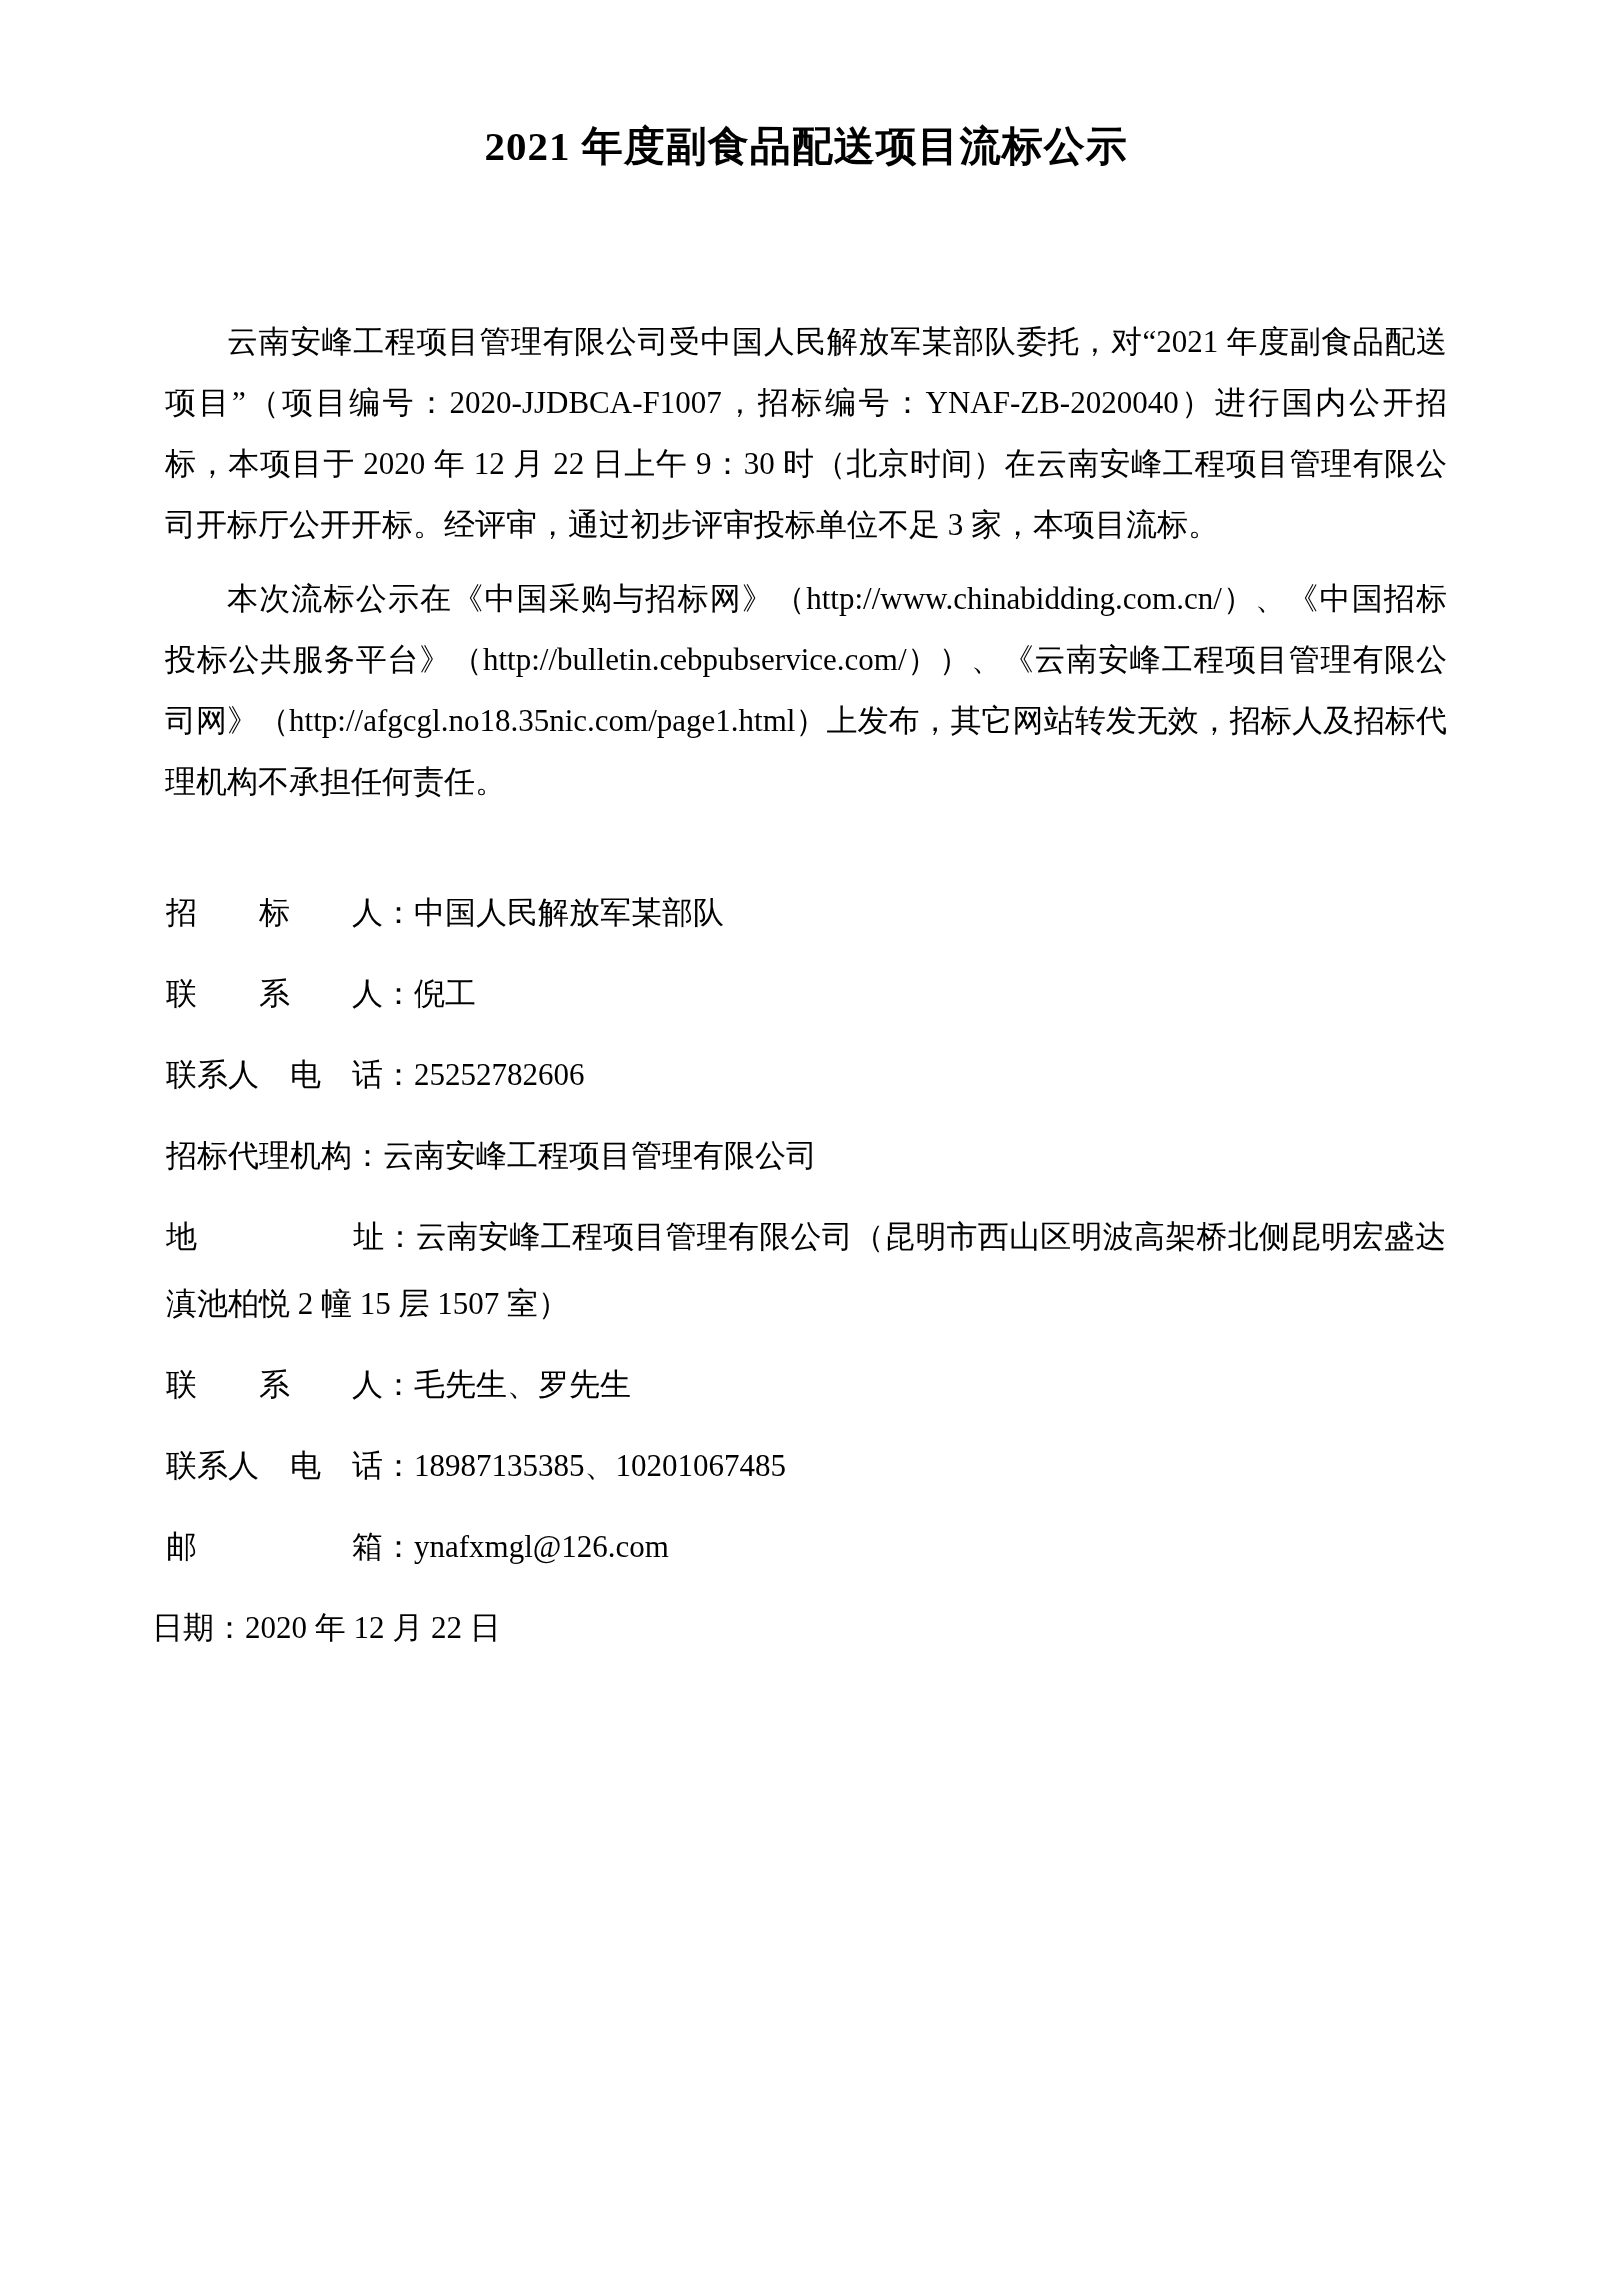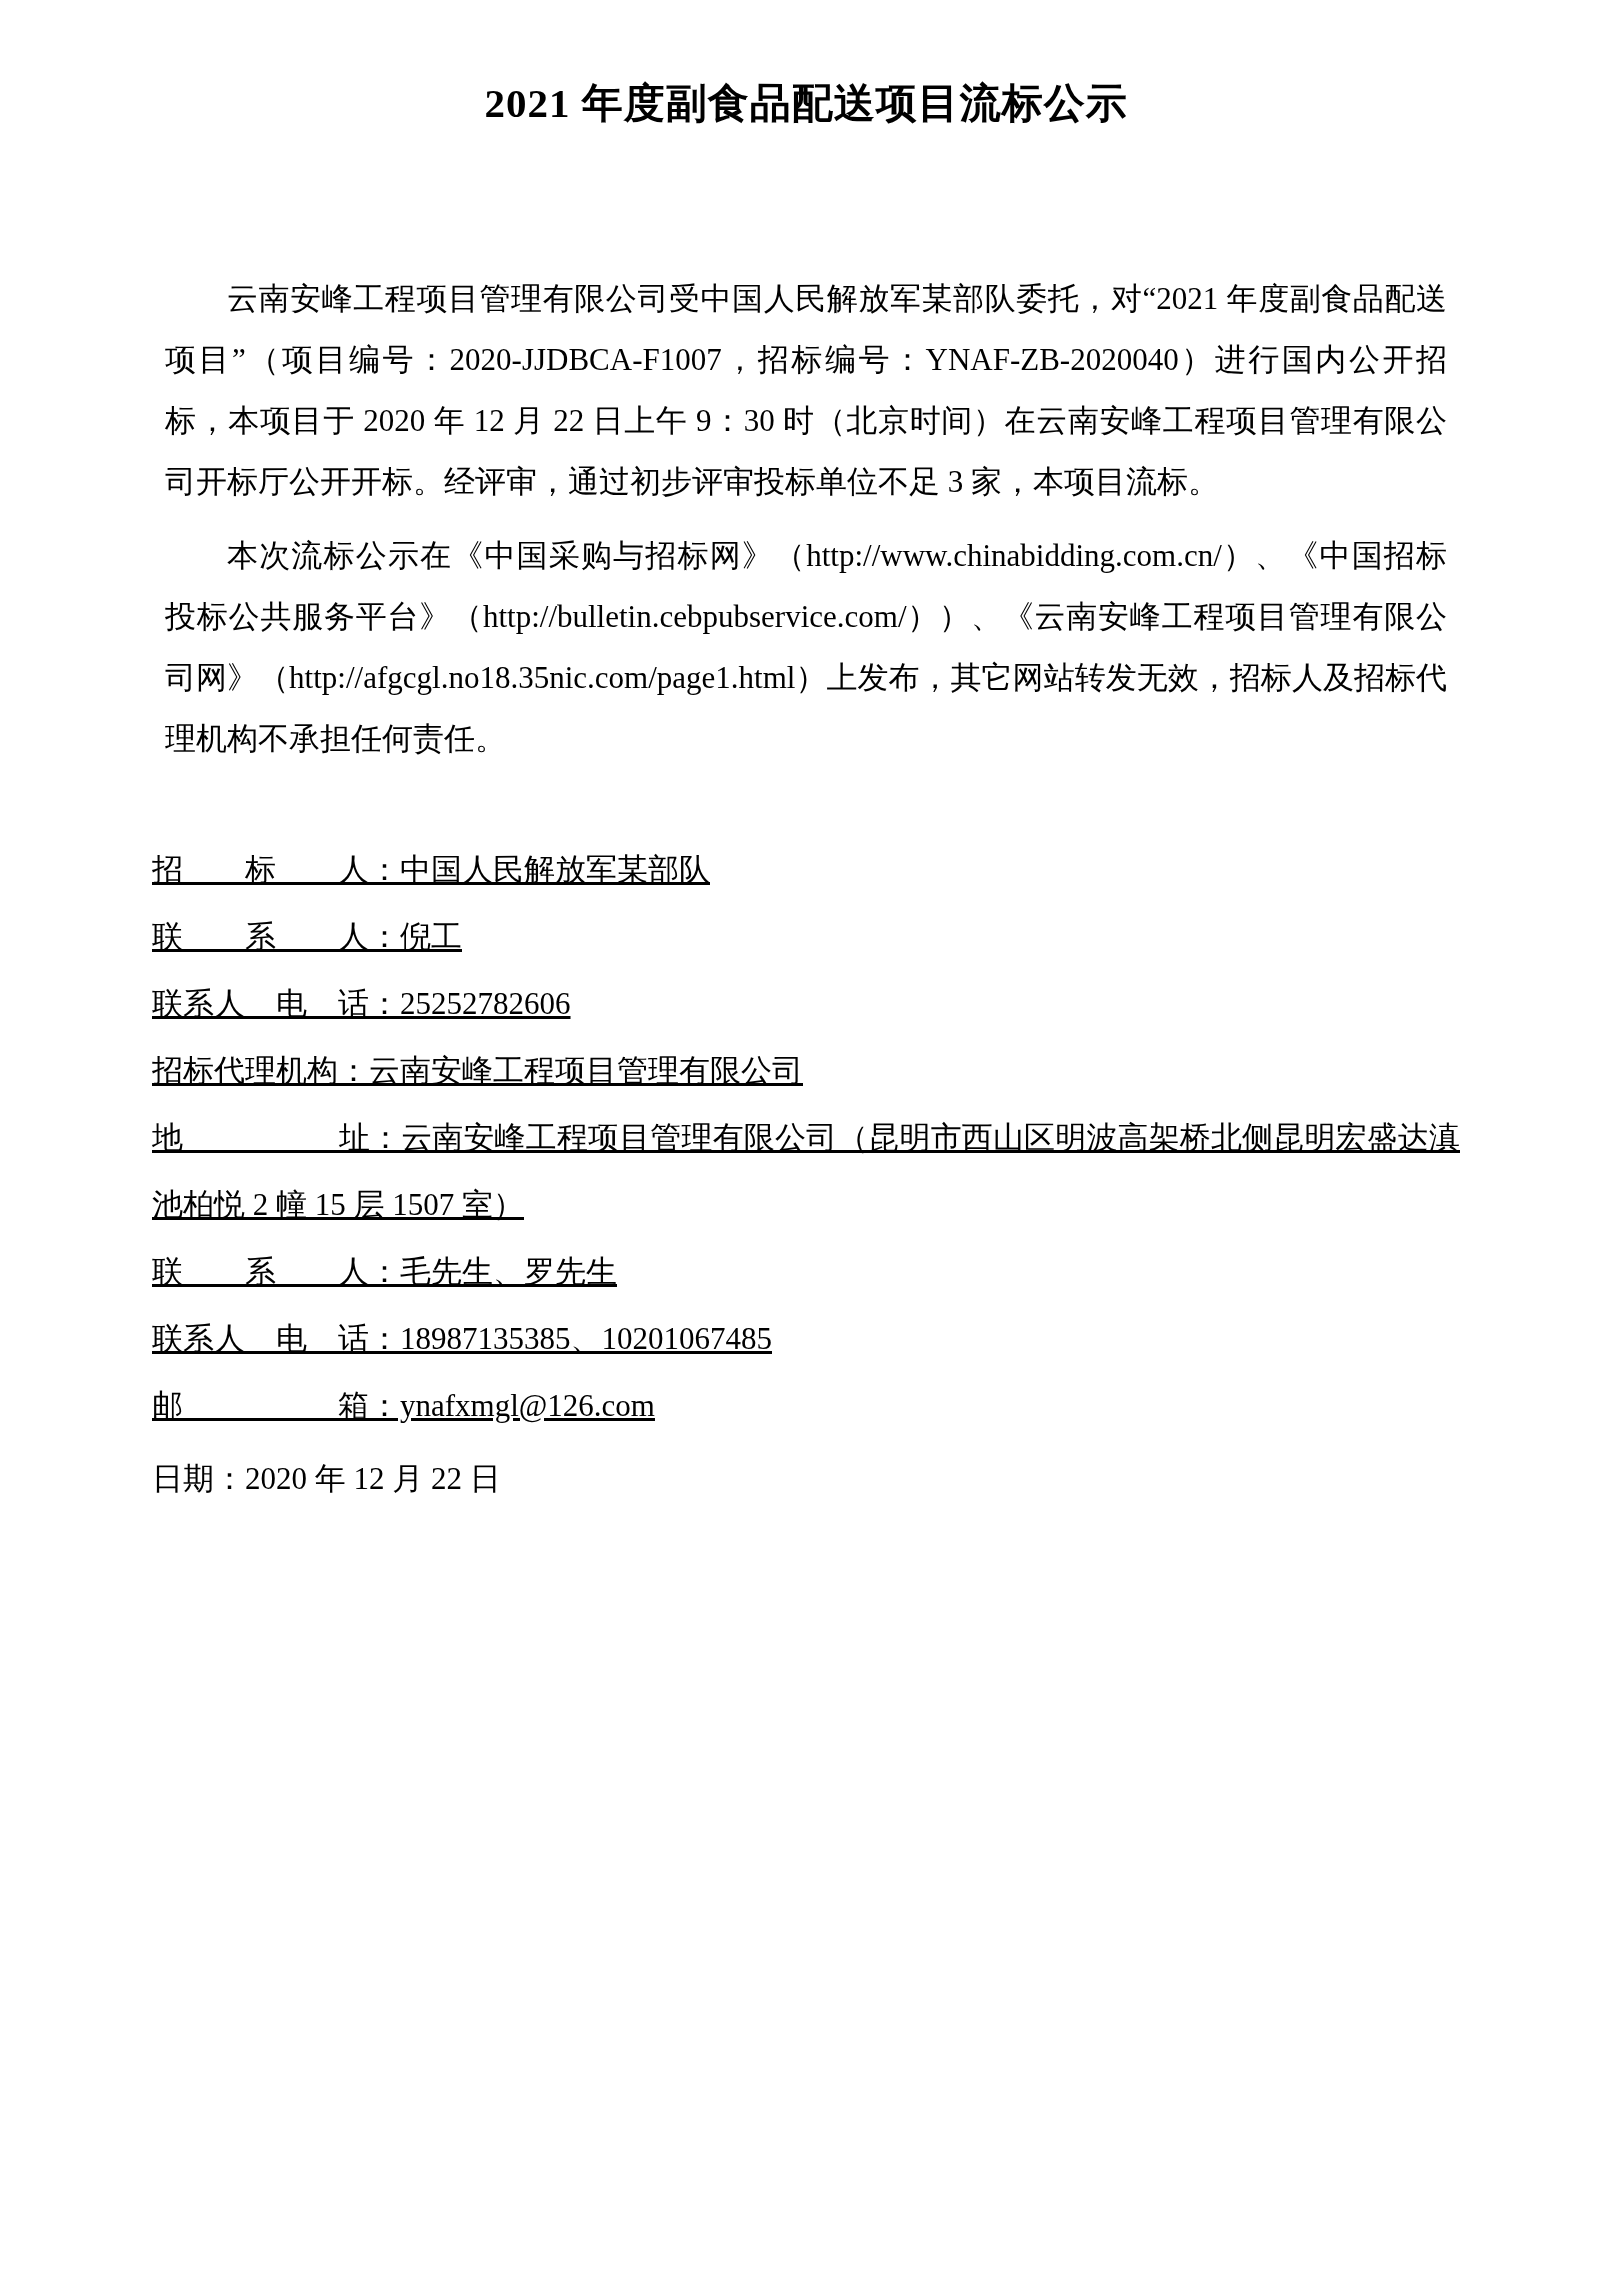--- a/index.html
+++ b/index.html
@@ -2,21 +2,21 @@
 <html><head>
 <meta charset="utf-8">
 <style>
   html,body{margin:0;padding:0;background:#888;}
   .page{
     position:relative;
     width:1621px;height:2293px;
     margin:0 auto;
     background:#ffffff;
     box-sizing:border-box;
-    padding:74px 161px 0 152px;
+    padding:117px 161px 0 152px;
     font-family:"Liberation Serif","DejaVu Serif",serif;
     color:#000;
   }
   .doc-title{
     font-size:41px;
     font-weight:bold;
     text-align:center;
     line-height:59px;
     margin:0 0 135px 0;
     letter-spacing:1px;
@@ -28,22 +28,21 @@
     text-indent:2em;
     margin:13px;
   }
   .contact-block{
     margin-top:67px;
   }
   .contact-row{
     font-size:31px;
     line-height:67px;
     text-align:justify;
-    margin:0;
-    text-decoration:underline;
+    margin:14px;
   }
   .date-row{
     font-size:31px;
     line-height:67px;
     text-align:left;
     margin:5.9px 0 0 0;
   }
 </style>
 </head>
 <body>

